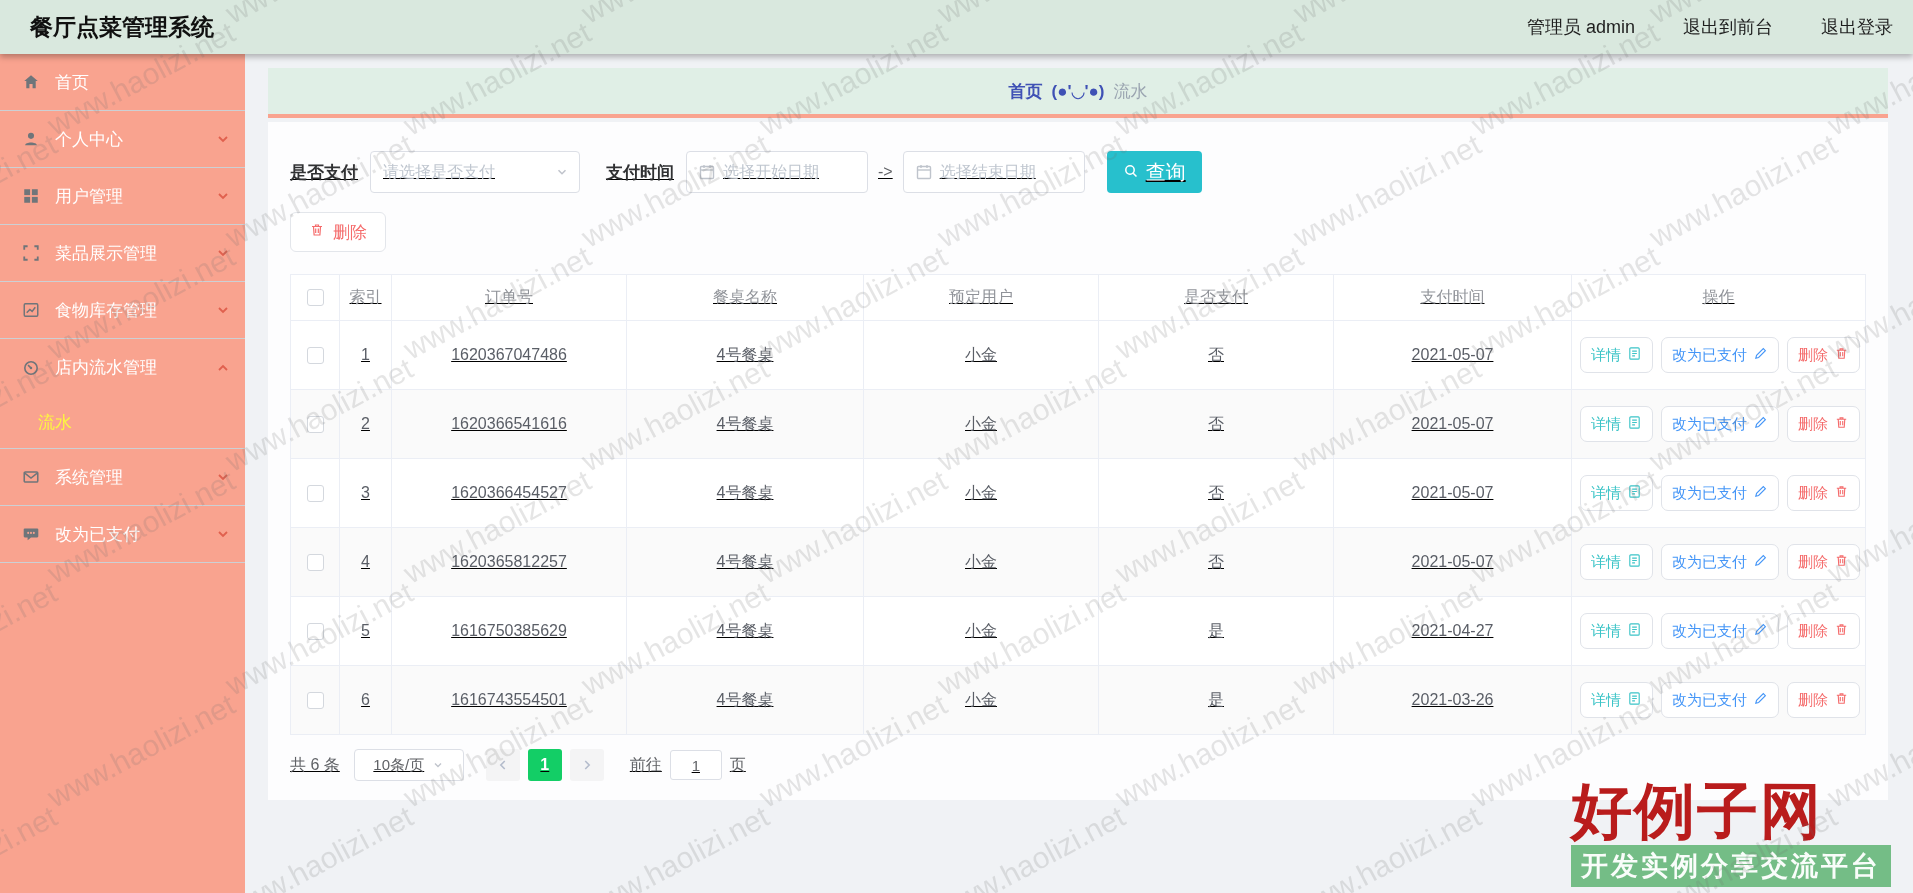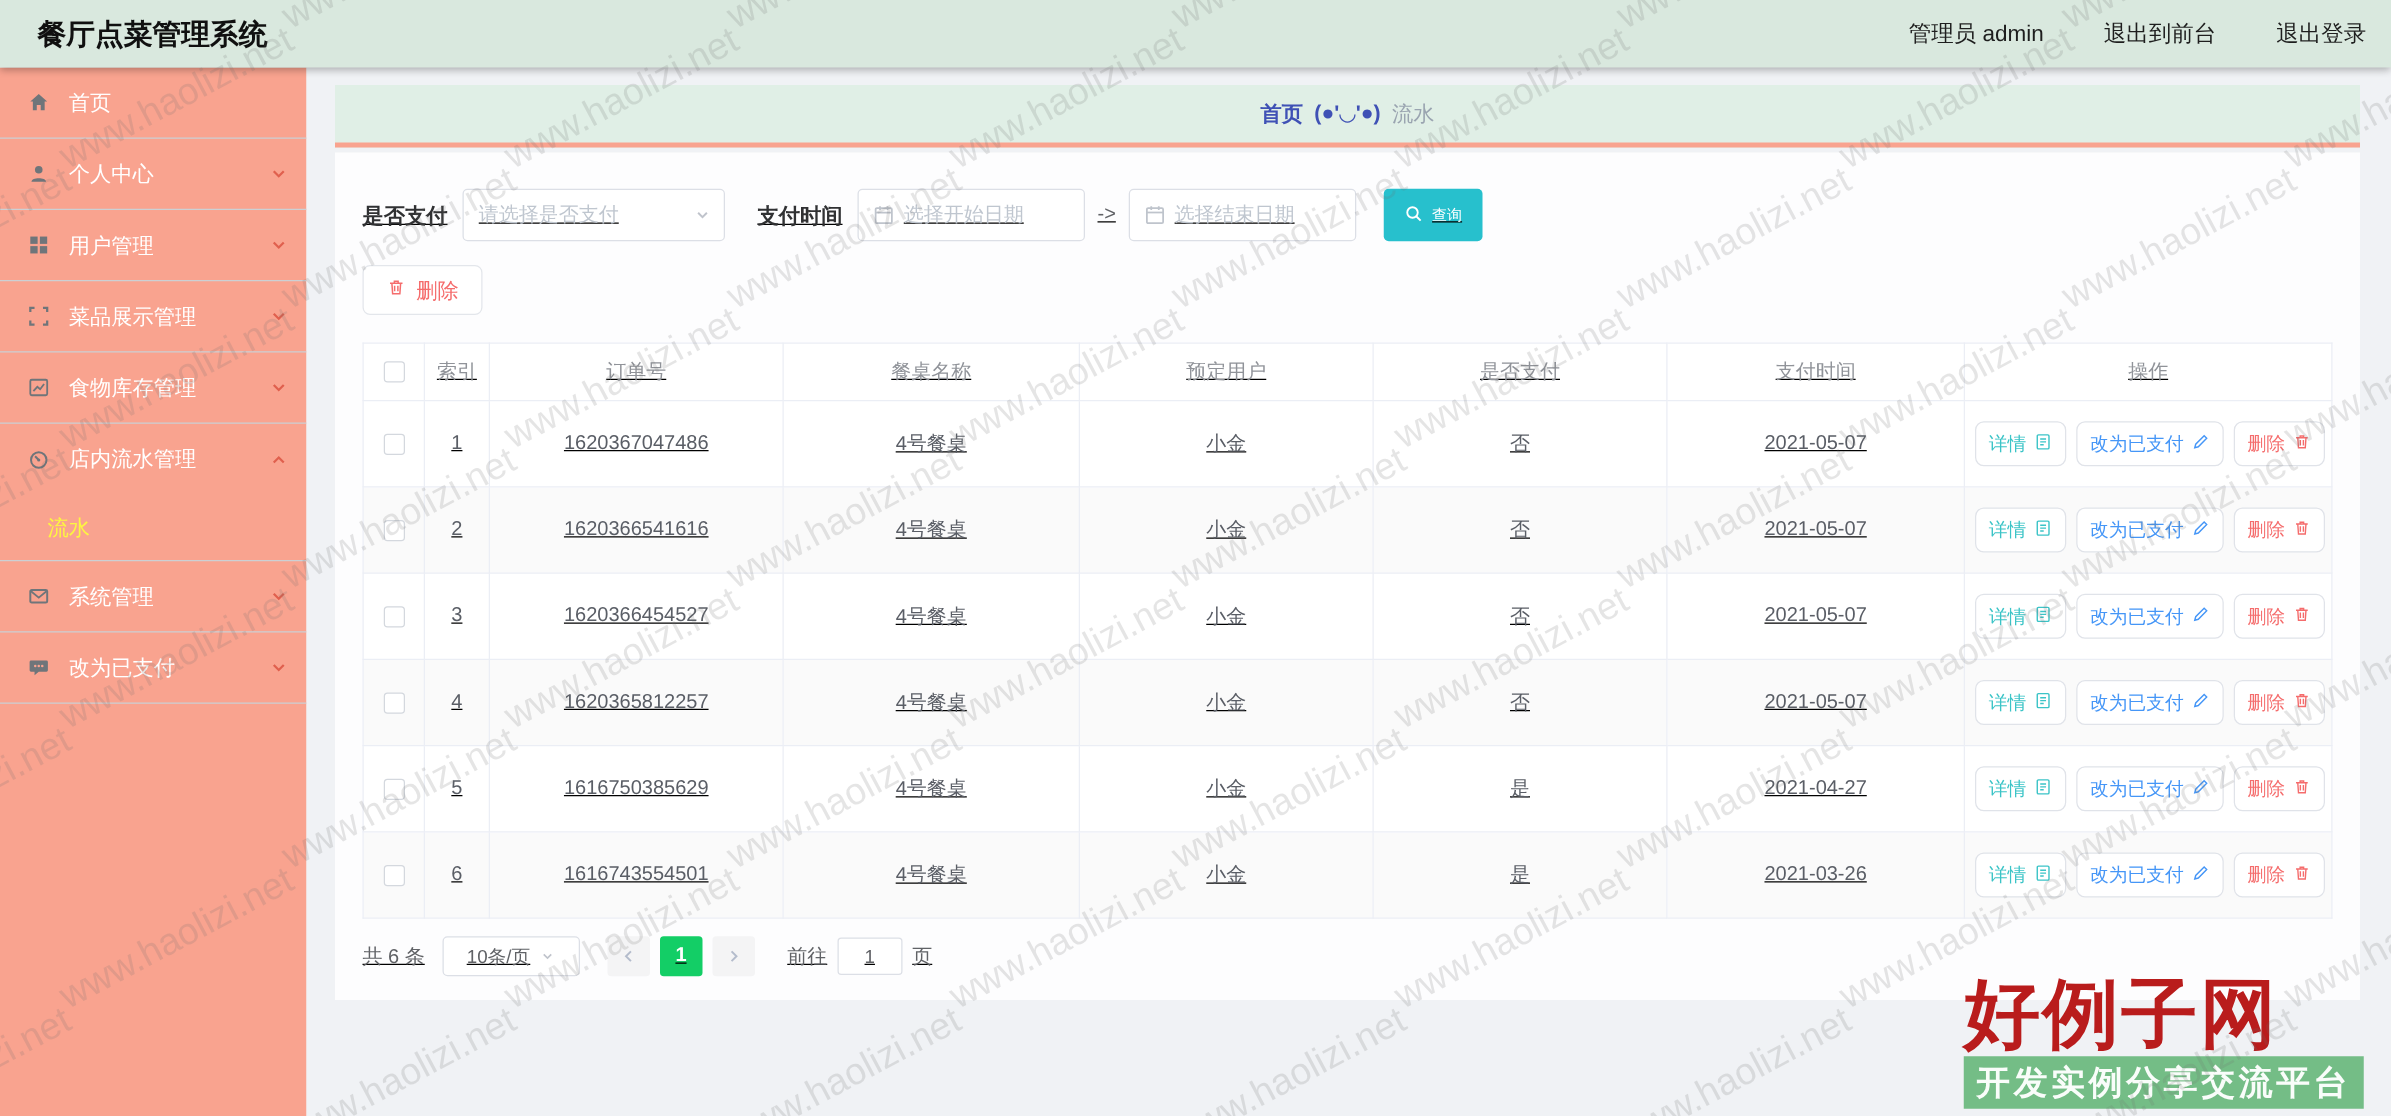--- a/index.html
+++ b/index.html
@@ -69,21 +69,21 @@
     position:relative; cursor:pointer;
   }
   .select { width:210px; margin-right:26px; }
   .date { width:182px; }
   .sel-chev { position:absolute; right:10px; width:14px; height:14px; color:#c0c4cc; }
   .sel-chev svg, .cal-icon svg { width:100%; height:100%; display:block; }
   .cal-icon { width:16px; height:16px; margin-right:8px; flex:none; }
   .f-arrow { color:#606266; margin:0 10px; font-size:16px; }
   .btn-query {
     height:42px; padding:0 16px; margin-left:22px; background:#27c0cd; color:#fff;
-    border:none; border-radius:4px; font-size:12px; display:flex; align-items:center; gap:7px;
+    border:none; border-radius:4px; font-size:20px; display:flex; align-items:center; gap:7px;
   }
   .btn-query svg { width:16px; height:16px; }
 
   
   .toolbar { margin-top:18px; }
   .btn-del {
     height:40px; padding:0 18px; background:#fff; border:1px solid #e3e6eb; border-radius:6px;
     color:#f56c6c; font-size:17px; display:inline-flex; align-items:center; gap:8px;
   }
   .btn-del svg { width:16px; height:16px; }

